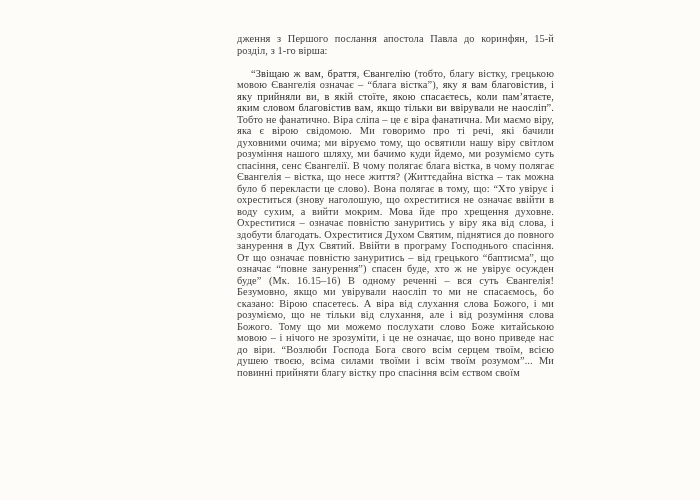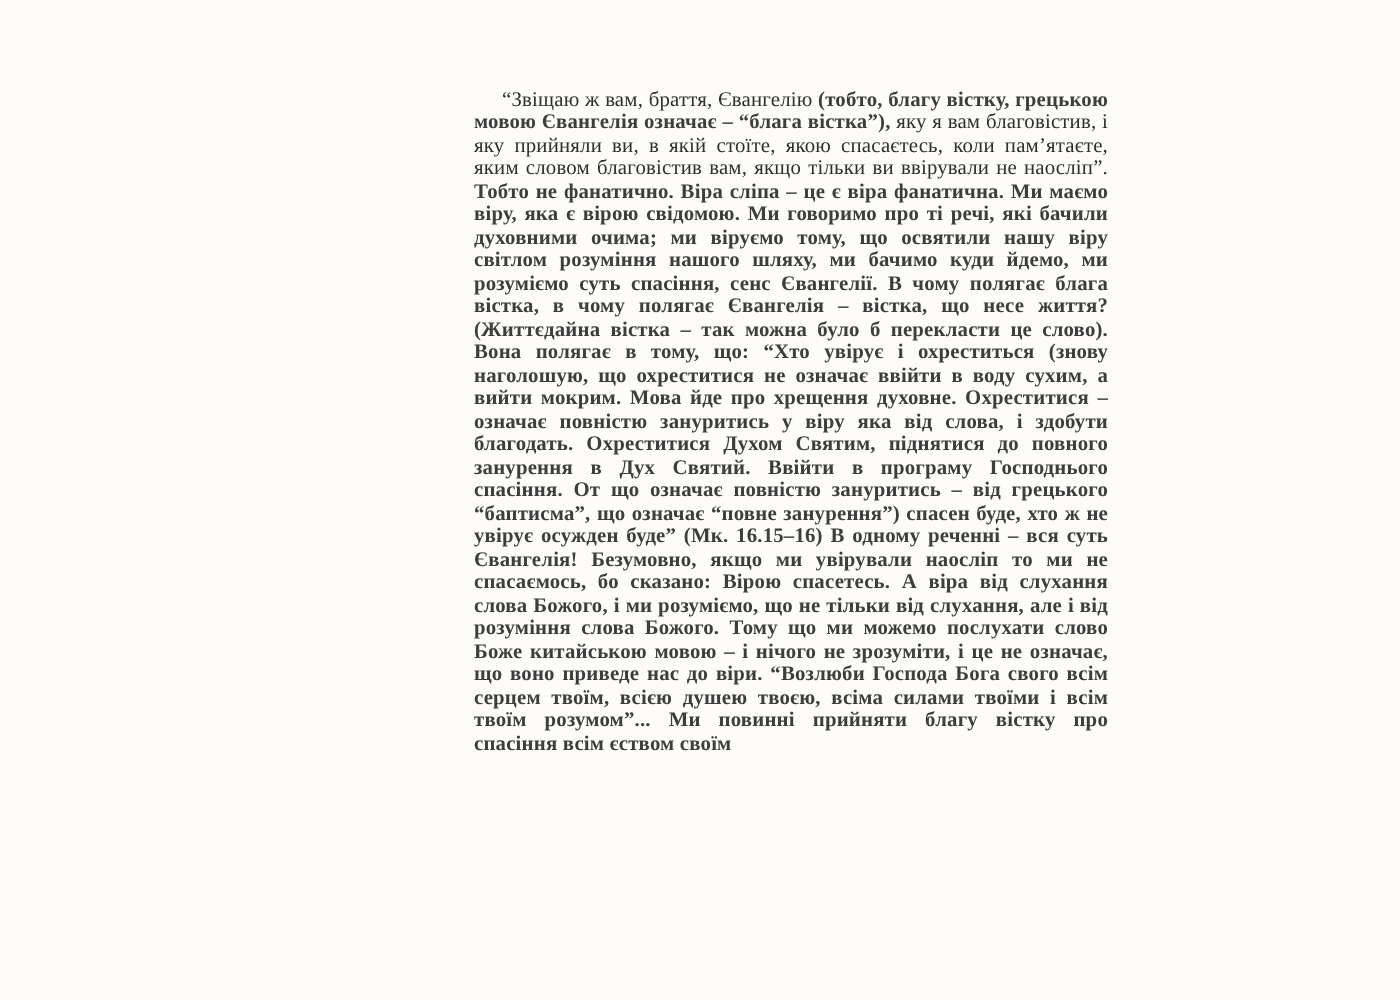--- a/index.html
+++ b/index.html
@@ -36,40 +36,41 @@
   }
   p.para-quote {
     margin-top: 11.5px;
     text-indent: 14px;
   }
   .seg-bold {
     font-weight: normal;
     color: #2e2e2e;
   }
   .seg-regular {
-    font-weight: bold;
+    font-weight: normal;
   }
   .page-number {
     position: absolute;
     left: 0;
     right: 0;
     top: 448px;
     text-align: center;
     font-size: 9.5px;
     color: #575757;
     letter-spacing: 0.5px;
   }
 </style>
 </head>
 <body>
 
 <div class="book-page">
 
   <div class="text-column">
 
+    <p class="para-continuation">дження з Першого послання апостола Павла до коринфян, 15-й розділ, з 1-го вірша:</p>
 
     <p class="para-quote">
       <span class="seg-bold">“Звіщаю ж вам, браття, Євангелію </span><span class="seg-regular">(тобто, благу вістку, грецькою мовою Євангелія означає – “блага вістка”), </span><span class="seg-bold">яку я вам благовістив, і яку прийняли ви, в якій стоїте, якою спасаєтесь, коли пам’ятаєте, яким словом благовістив вам, якщо тільки ви ввірували не наосліп”. </span><span class="seg-regular">Тобто не фанатично. Віра сліпа – це є віра фанатична. Ми маємо віру, яка є вірою свідомою. Ми говоримо про ті речі, які бачили духовними очима; ми віруємо тому, що освятили нашу віру світлом розуміння нашого шляху, ми бачимо куди йдемо, ми розуміємо суть спасіння, сенс Євангелії. В чому полягає блага вістка, в чому полягає Євангелія – вістка, що несе життя? (Життєдайна вістка – так можна було б перекласти це слово). Вона полягає в тому, що: “Хто увірує і охреститься (знову наголошую, що охреститися не означає ввійти в воду сухим, а вийти мокрим. Мова йде про хрещення духовне. Охреститися – означає повністю зануритись у віру яка від слова, і здобути благодать. Охреститися Духом Святим, піднятися до повного занурення в Дух Святий. Ввійти в програму Господнього спасіння. От що означає повністю зануритись – від грецького “баптисма”, що означає “повне занурення”) спасен буде, хто ж не увірує осужден буде” (Мк. 16.15–16) В одному реченні – вся суть Євангелія! Безумовно, якщо ми увірували наосліп то ми не спасаємось, бо сказано: Вірою спасетесь. А віра від слухання слова Божого, і ми розуміємо, що не тільки від слухання, але і від розуміння слова Божого. Тому що ми можемо послухати слово Боже китайською мовою – і нічого не зрозуміти, і це не означає, що воно приведе нас до віри. “Возлюби Господа Бога свого всім серцем твоїм, всією душею твоєю, всіма силами твоїми і всім твоїм розумом”... Ми повинні прийняти благу вістку про спасіння всім єством своїм</span>
     </p>
 
   </div>
 
 
 </div>
 

